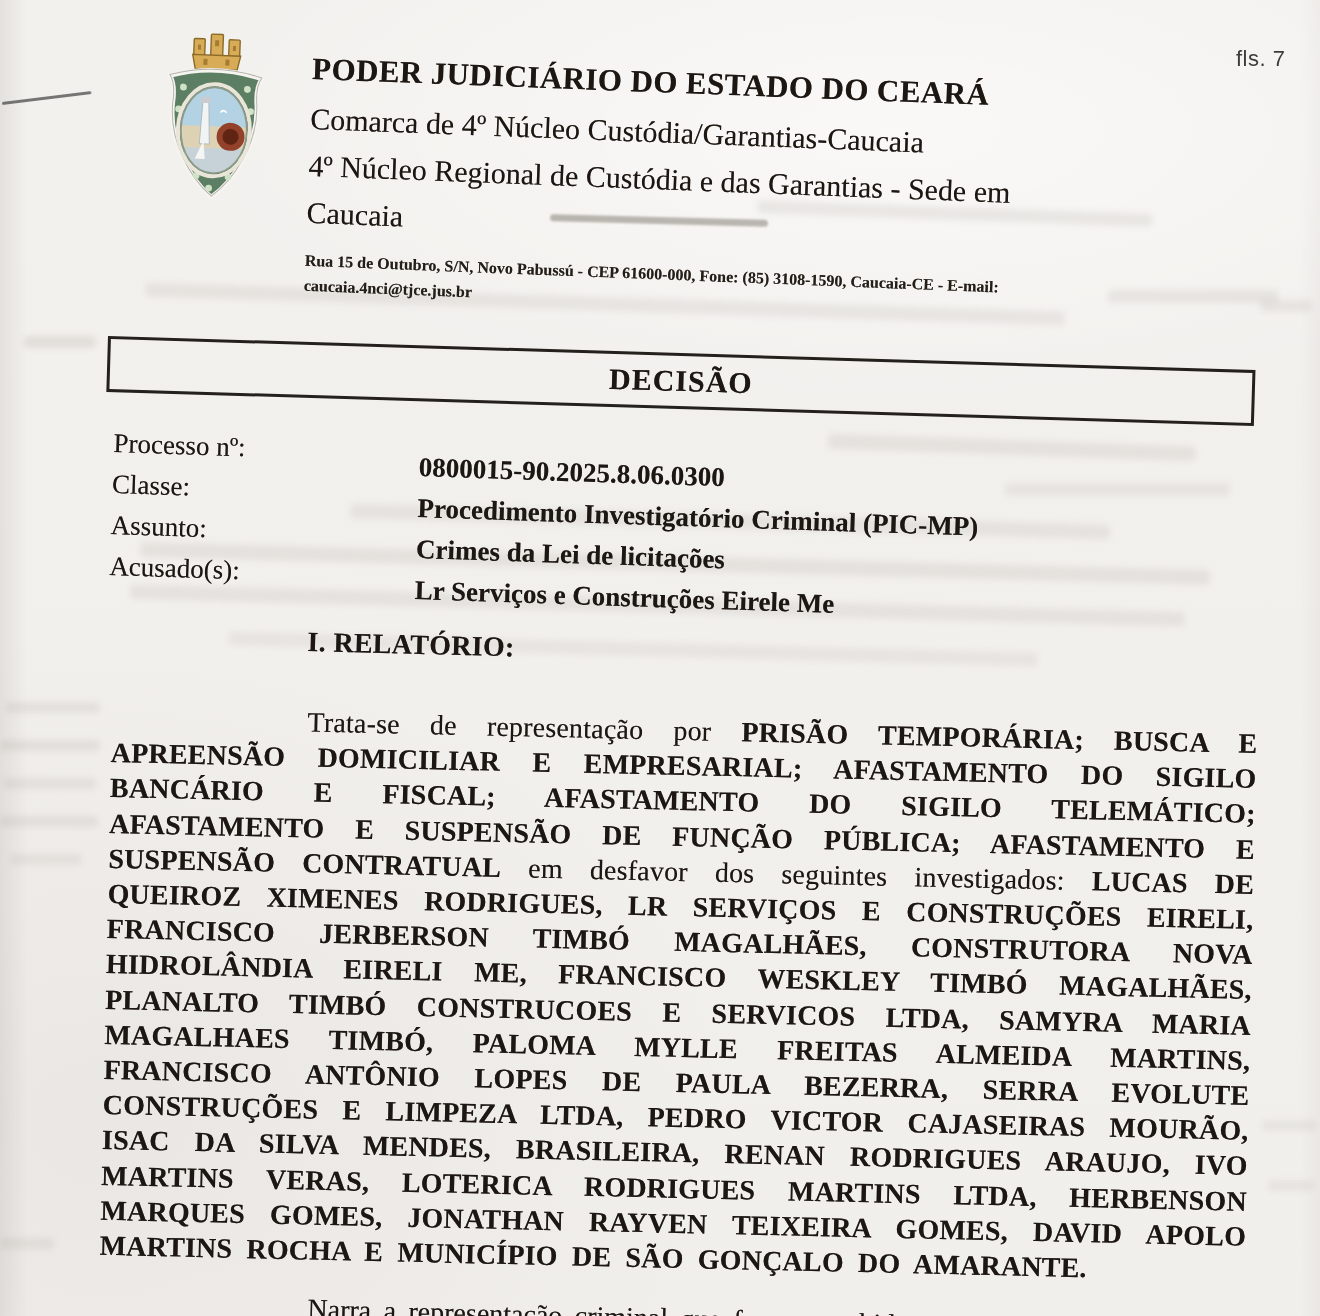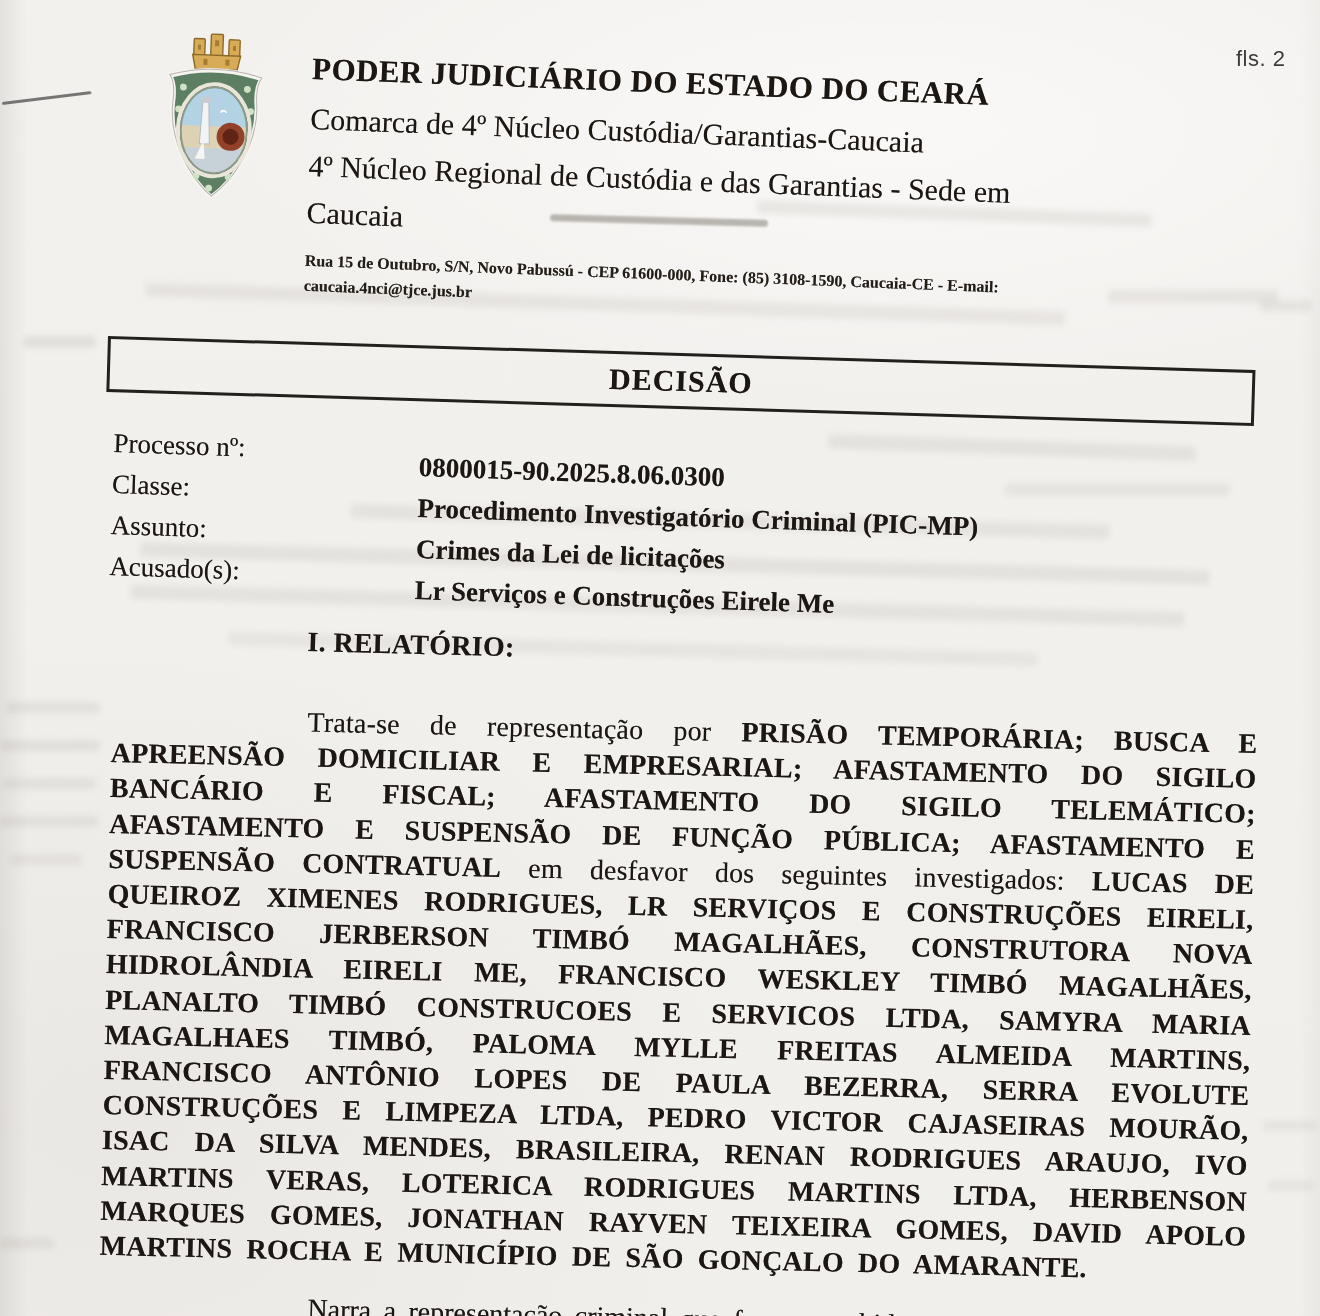--- a/index.html
+++ b/index.html
@@ -79,21 +79,21 @@
   <div class="ghost" style="left:6px;top:702px;width:94px;height:11px;opacity:.13"></div>
   <div class="ghost" style="left:0;top:740px;width:100px;height:11px;opacity:.14"></div>
   <div class="ghost" style="left:4px;top:778px;width:92px;height:11px;opacity:.12"></div>
   <div class="ghost" style="left:0;top:816px;width:98px;height:11px;opacity:.13"></div>
   <div class="ghost" style="left:10px;top:854px;width:72px;height:11px;opacity:.11"></div>
   <div class="ghost" style="left:1260px;top:300px;width:52px;height:12px;opacity:.12"></div>
   <div class="ghost" style="left:1262px;top:1120px;width:54px;height:11px;opacity:.10"></div>
   <div class="ghost" style="left:1268px;top:1180px;width:46px;height:11px;opacity:.10"></div>
   <div class="ghost" style="left:0;top:1238px;width:54px;height:11px;opacity:.12"></div>
 
-  <div class="folio">fls. 2</div>
+  <div class="folio">fls. 7</div>
 
   <header class="letterhead content-text">
     <svg class="crest" viewBox="0 0 120 180" aria-hidden="true">
 
       <g stroke="#8a6a28" stroke-width="1.4" fill="#d8ab57">
         <rect x="37" y="13" width="11" height="18" rx="1"></rect>
         <rect x="54" y="8" width="12" height="23" rx="1"></rect>
         <rect x="72" y="13" width="11" height="18" rx="1"></rect>
         <path d="M36 29 L84 29 L81 43 L39 43 Z"></path>
       </g>

